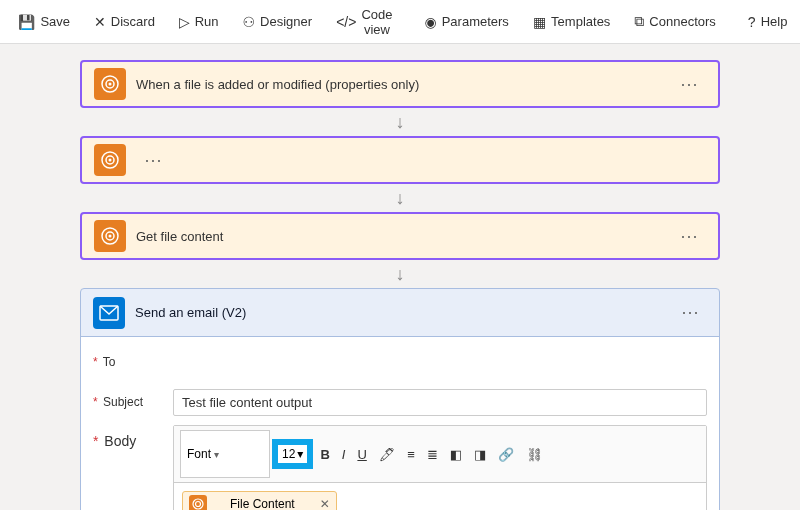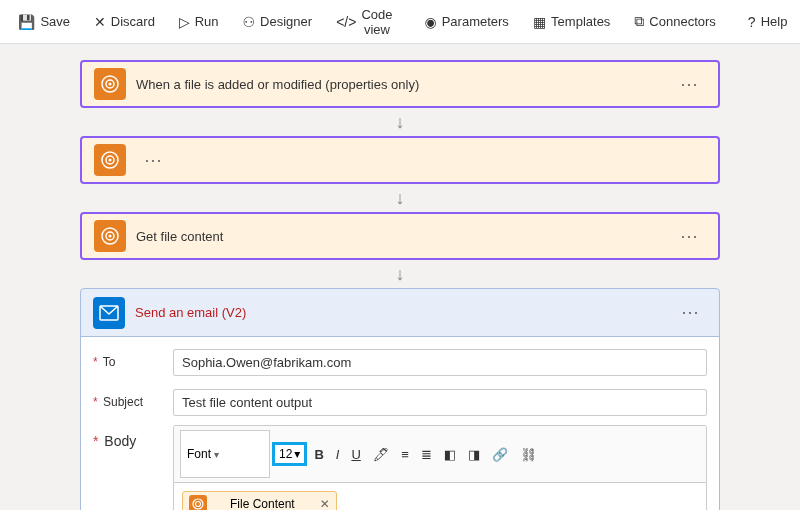--- a/index.html
+++ b/index.html
@@ -112,21 +112,21 @@
       align-items: center;
       justify-content: center;
       color: white;
       font-size: 14px;
       flex-shrink: 0;
       margin-right: 10px;
     }
     .email-step-label {
       flex: 1;
       font-size: 13px;
-      color: #b91c1c;
+      color: #0f172a;
     }
     .email-step-more {
       font-size: 18px;
       color: #666;
       cursor: pointer;
       padding: 4px 8px;
     }
 
     
     .email-form {
@@ -192,21 +192,21 @@
       font-size: 12px;
       background: white;
       cursor: pointer;
       min-width: 90px;
     }
     .editor-font-select .chevron { font-size: 10px; color: #666; }
     .editor-size-select {
       display: flex;
       align-items: center;
       gap: 2px;
-      border: 3px solid #0ea5e9;
+      border: 6px solid #0ea5e9;
       padding: 2px 4px;
       font-size: 12px;
       background: white;
       cursor: pointer;
     }
     .editor-btn {
       padding: 2px 5px;
       border: none;
       background: transparent;
       cursor: pointer;
@@ -350,21 +350,20 @@
       <span class="email-step-more">···</span>
     </div>
 
     <div class="email-form">
 
       <div class="form-row">
         <div class="form-label">
           <span class="required-mark">*</span>
           <span>To</span>
         </div>
-        <input class="form-input" type="text" value="Sophia.Owen@fabrikam.com" style="">
       </div>
 
       <div class="form-row">
         <div class="form-label">
           <span class="required-mark">*</span>
           <span>Subject</span>
         </div>
         <input class="form-input" type="text" value="Test file content output" style="">
       </div>
 

